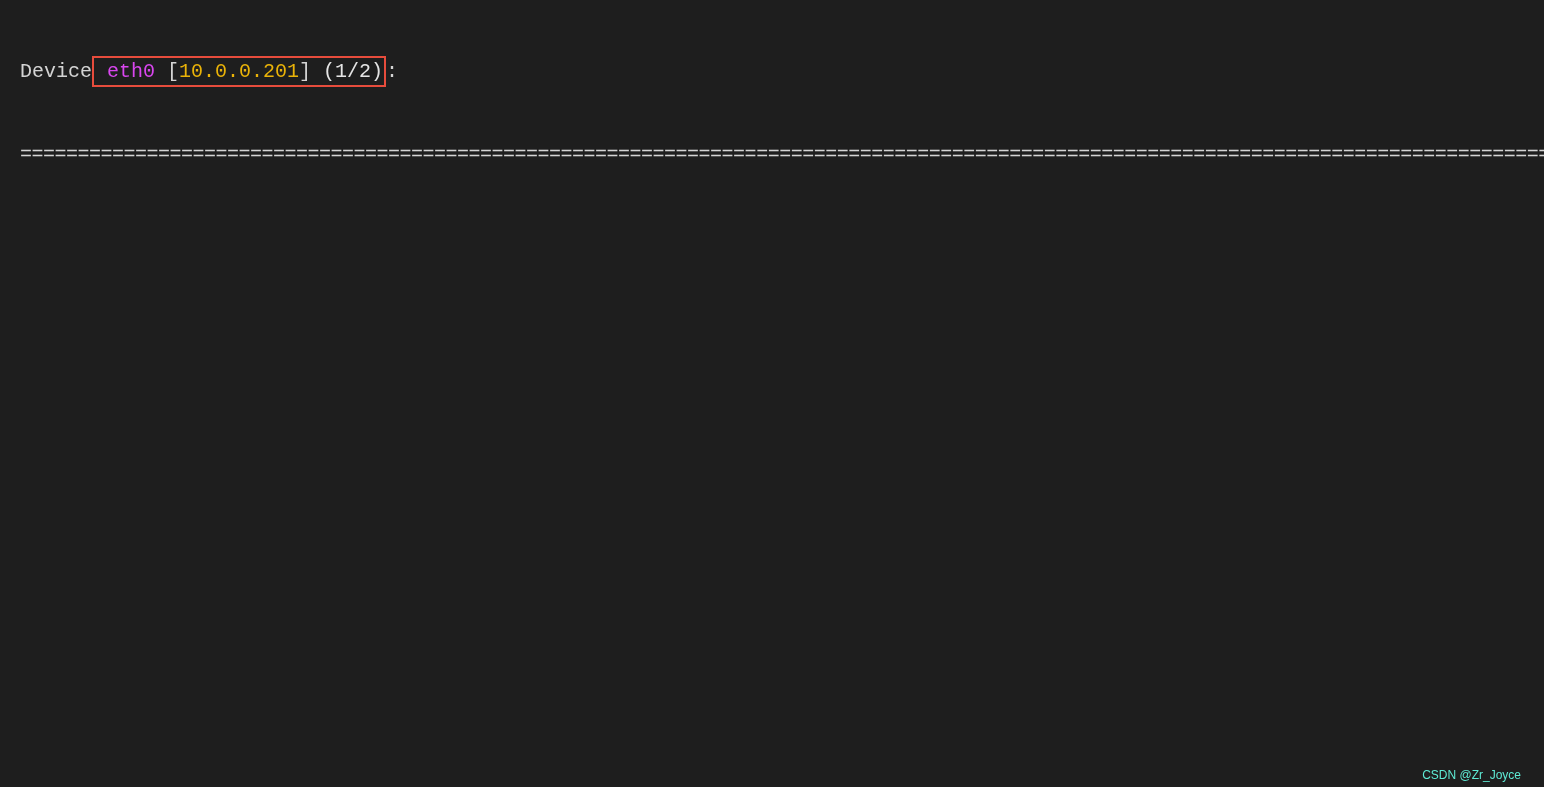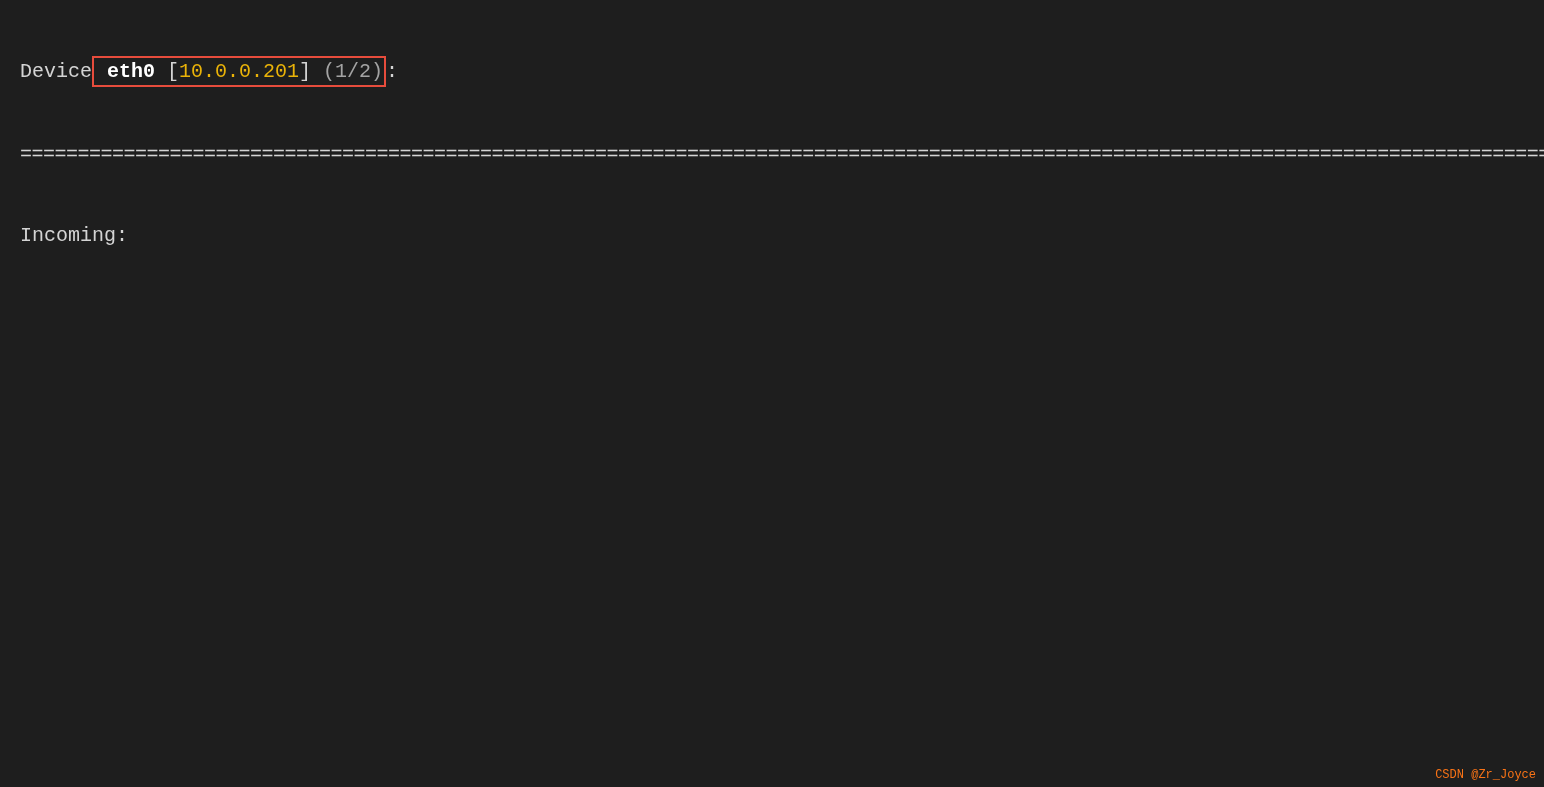--- a/index.html
+++ b/index.html
@@ -29,55 +29,53 @@
     .device-label {
       color: #d4d4d4;
       font-family: Liberation Mono, monospace;
     }
     .highlight-box {
       border: 2px solid #e74c3c;
       padding: 0 1px;
       display: inline-block;
     }
     .device-name {
-      color: #ffffff;
-      font-weight: bold;
+      color: #d946ef;
     }
     .bracket {
       color: #d4d4d4;
     }
     .ip-address {
       color: #eab308;
     }
     .device-count {
-      color: #a3a3a3;
+      color: #e5e5e5;
     }
     .separator {
       color: #d4d4d4;
       letter-spacing: -0.5px;
     }
     .section-label {
       color: #d4d4d4;
     }
     .watermark {
       position: absolute;
       bottom: 4px;
-      right: 8px;
+      right: 23px;
       font-size: 12px;
-      color: #f97316;
-      font-family: Liberation Mono, monospace;
+      color: #5eead4;
+      font-family: Liberation Sans, sans-serif;
     }
   </style>
 </head>
 <body>
 
 <div class="terminal">
   <div class="header-line"><span class="device-label">Device</span><span class="highlight-box"><span class="device-name"> eth0 </span><span class="bracket">[</span><span class="ip-address">10.0.0.201</span><span class="bracket">]</span><span class="device-count"> (1/2)</span></span><span>:</span></div>
   <div class="separator">================================================================================================================================================</div>
-  <div class="section-label">Incoming:</div>
   <div>&nbsp;</div>
   <div>&nbsp;</div>
   <div>&nbsp;</div>
   <div>&nbsp;</div>
   <div>&nbsp;</div>
   <div>&nbsp;</div>
   
   
   
   

